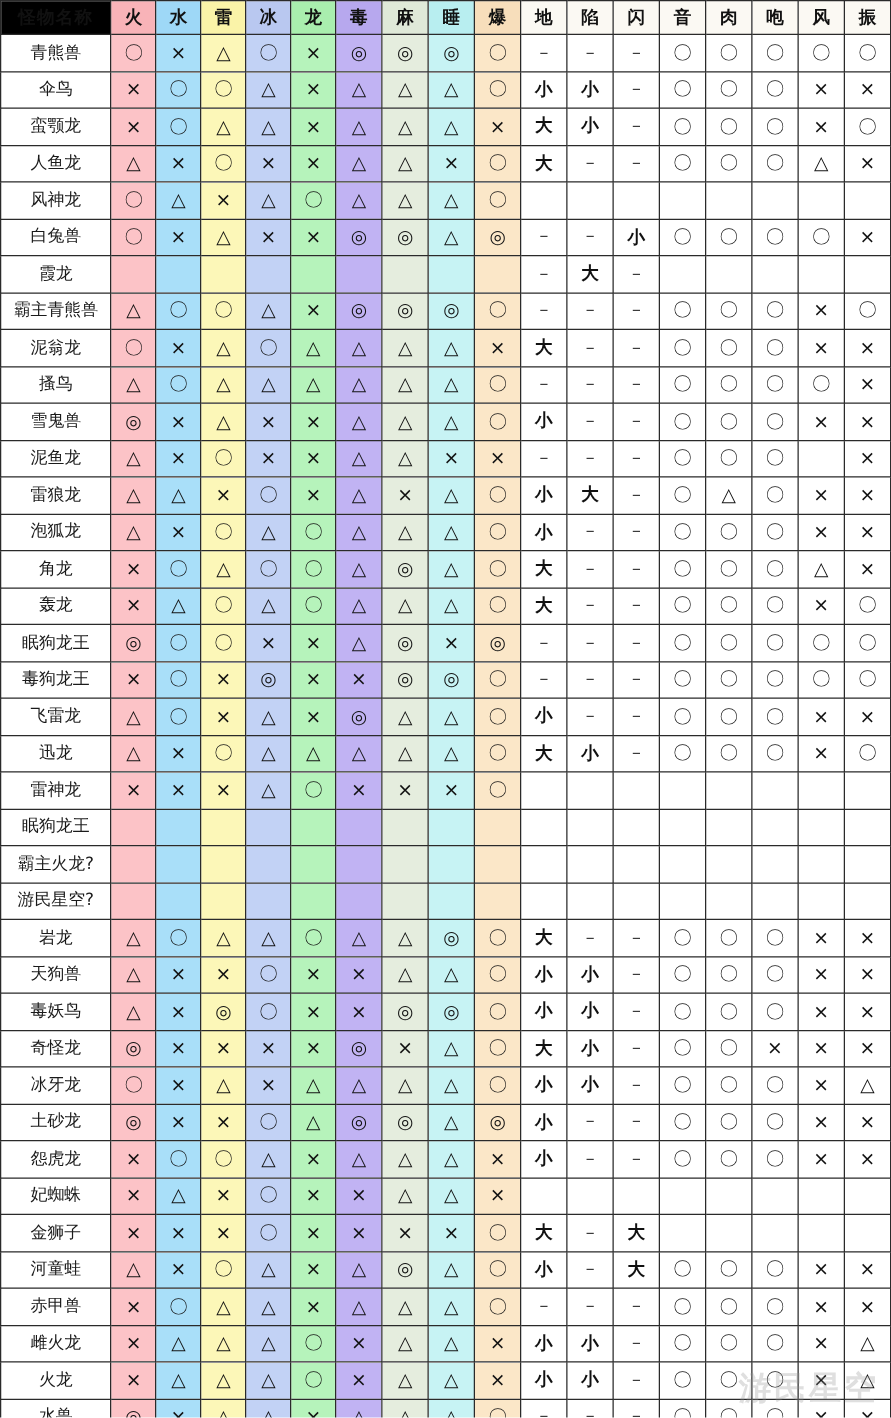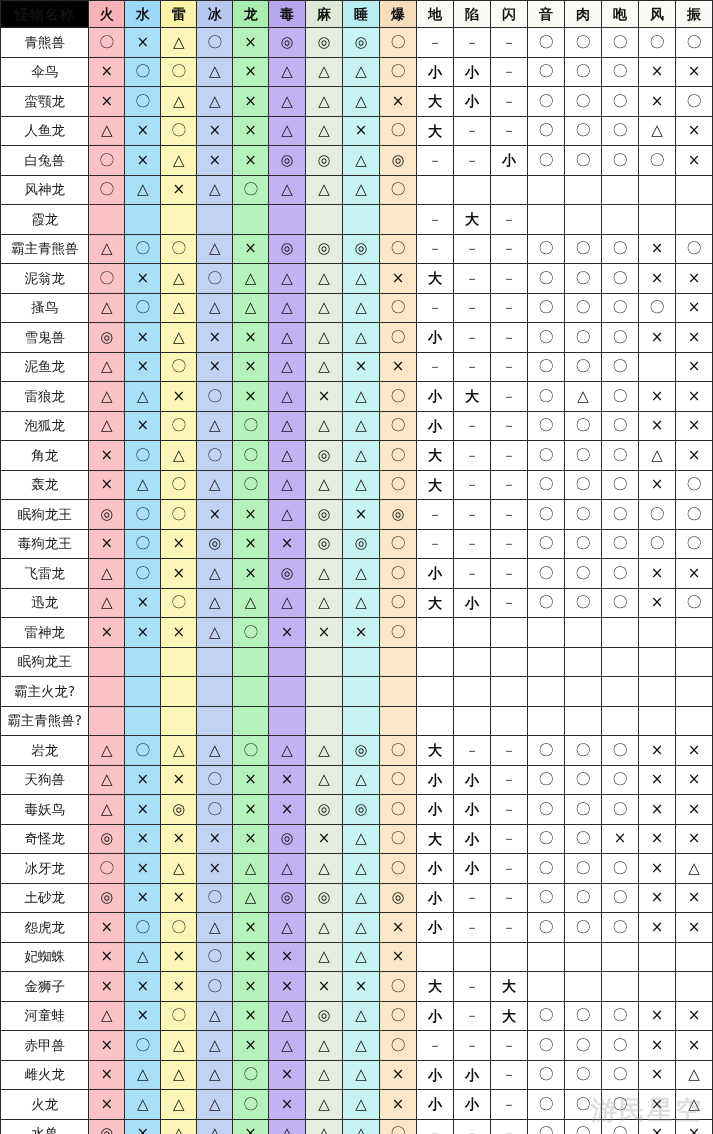--- a/index.html
+++ b/index.html
@@ -216,58 +216,58 @@
           <td class="plain"><span class="sym kan">大</span></td>
           <td class="plain"><span class="sym dash">－</span></td>
           <td class="plain"><span class="sym dash">－</span></td>
           <td class="plain"><span class="sym">〇</span></td>
           <td class="plain"><span class="sym">〇</span></td>
           <td class="plain"><span class="sym">〇</span></td>
           <td class="plain"><span class="sym">△</span></td>
           <td class="plain"><span class="sym">×</span></td>
         </tr>
         <tr>
-          <td class="nm">白兔兽</td>
-          <td class="fire"><span class="sym">〇</span></td>
-          <td class="water"><span class="sym">×</span></td>
-          <td class="thunder"><span class="sym">△</span></td>
-          <td class="ice"><span class="sym">×</span></td>
-          <td class="dragon"><span class="sym">×</span></td>
-          <td class="poison"><span class="sym dbl">◎</span></td>
-          <td class="para"><span class="sym dbl">◎</span></td>
-          <td class="sleep"><span class="sym">△</span></td>
-          <td class="blast"><span class="sym dbl">◎</span></td>
-          <td class="plain"><span class="sym dash">－</span></td>
-          <td class="plain"><span class="sym dash">－</span></td>
-          <td class="plain"><span class="sym kan">小</span></td>
-          <td class="plain"><span class="sym">〇</span></td>
-          <td class="plain"><span class="sym">〇</span></td>
-          <td class="plain"><span class="sym">〇</span></td>
-          <td class="plain"><span class="sym">〇</span></td>
-          <td class="plain"><span class="sym">×</span></td>
-        </tr>
-        <tr>
           <td class="nm">风神龙</td>
           <td class="fire"><span class="sym">〇</span></td>
           <td class="water"><span class="sym">△</span></td>
           <td class="thunder"><span class="sym">×</span></td>
           <td class="ice"><span class="sym">△</span></td>
           <td class="dragon"><span class="sym">〇</span></td>
           <td class="poison"><span class="sym">△</span></td>
           <td class="para"><span class="sym">△</span></td>
           <td class="sleep"><span class="sym">△</span></td>
           <td class="blast"><span class="sym">〇</span></td>
           <td class="plain"><span class="sym"></span></td>
           <td class="plain"><span class="sym"></span></td>
           <td class="plain"><span class="sym"></span></td>
           <td class="plain"><span class="sym"></span></td>
           <td class="plain"><span class="sym"></span></td>
           <td class="plain"><span class="sym"></span></td>
           <td class="plain"><span class="sym"></span></td>
           <td class="plain"><span class="sym"></span></td>
+        </tr>
+        <tr>
+          <td class="nm">白兔兽</td>
+          <td class="fire"><span class="sym">〇</span></td>
+          <td class="water"><span class="sym">×</span></td>
+          <td class="thunder"><span class="sym">△</span></td>
+          <td class="ice"><span class="sym">×</span></td>
+          <td class="dragon"><span class="sym">×</span></td>
+          <td class="poison"><span class="sym dbl">◎</span></td>
+          <td class="para"><span class="sym dbl">◎</span></td>
+          <td class="sleep"><span class="sym">△</span></td>
+          <td class="blast"><span class="sym dbl">◎</span></td>
+          <td class="plain"><span class="sym dash">－</span></td>
+          <td class="plain"><span class="sym dash">－</span></td>
+          <td class="plain"><span class="sym kan">小</span></td>
+          <td class="plain"><span class="sym">〇</span></td>
+          <td class="plain"><span class="sym">〇</span></td>
+          <td class="plain"><span class="sym">〇</span></td>
+          <td class="plain"><span class="sym">〇</span></td>
+          <td class="plain"><span class="sym">×</span></td>
         </tr>
         <tr>
           <td class="nm">霞龙</td>
           <td class="fire"><span class="sym"></span></td>
           <td class="water"><span class="sym"></span></td>
           <td class="thunder"><span class="sym"></span></td>
           <td class="ice"><span class="sym"></span></td>
           <td class="dragon"><span class="sym"></span></td>
           <td class="poison"><span class="sym"></span></td>
           <td class="para"><span class="sym"></span></td>
@@ -596,21 +596,21 @@
           <td class="plain"><span class="sym"></span></td>
           <td class="plain"><span class="sym"></span></td>
           <td class="plain"><span class="sym"></span></td>
           <td class="plain"><span class="sym"></span></td>
           <td class="plain"><span class="sym"></span></td>
           <td class="plain"><span class="sym"></span></td>
           <td class="plain"><span class="sym"></span></td>
           <td class="plain"><span class="sym"></span></td>
         </tr>
         <tr>
-          <td class="nm">霸主青熊兽?</td>
+          <td class="nm">游民星空?</td>
           <td class="fire"><span class="sym"></span></td>
           <td class="water"><span class="sym"></span></td>
           <td class="thunder"><span class="sym"></span></td>
           <td class="ice"><span class="sym"></span></td>
           <td class="dragon"><span class="sym"></span></td>
           <td class="poison"><span class="sym"></span></td>
           <td class="para"><span class="sym"></span></td>
           <td class="sleep"><span class="sym"></span></td>
           <td class="blast"><span class="sym"></span></td>
           <td class="plain"><span class="sym"></span></td>

